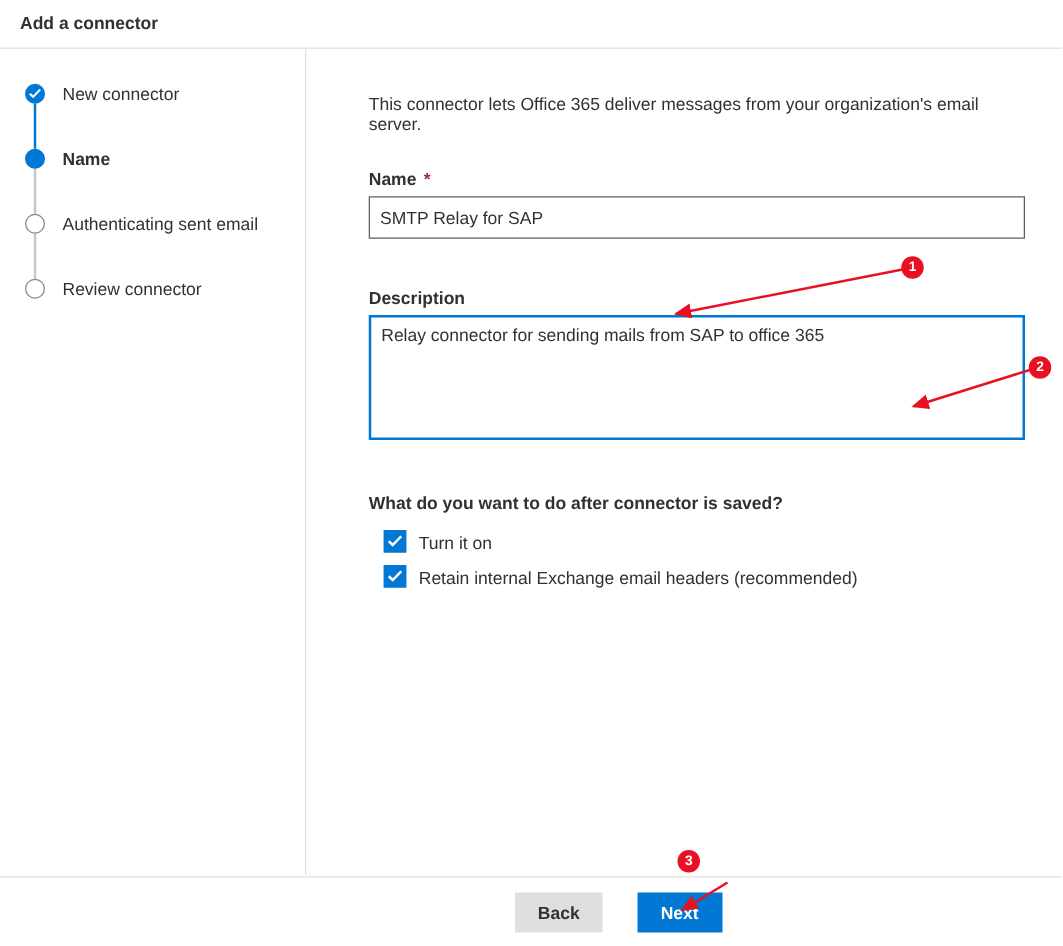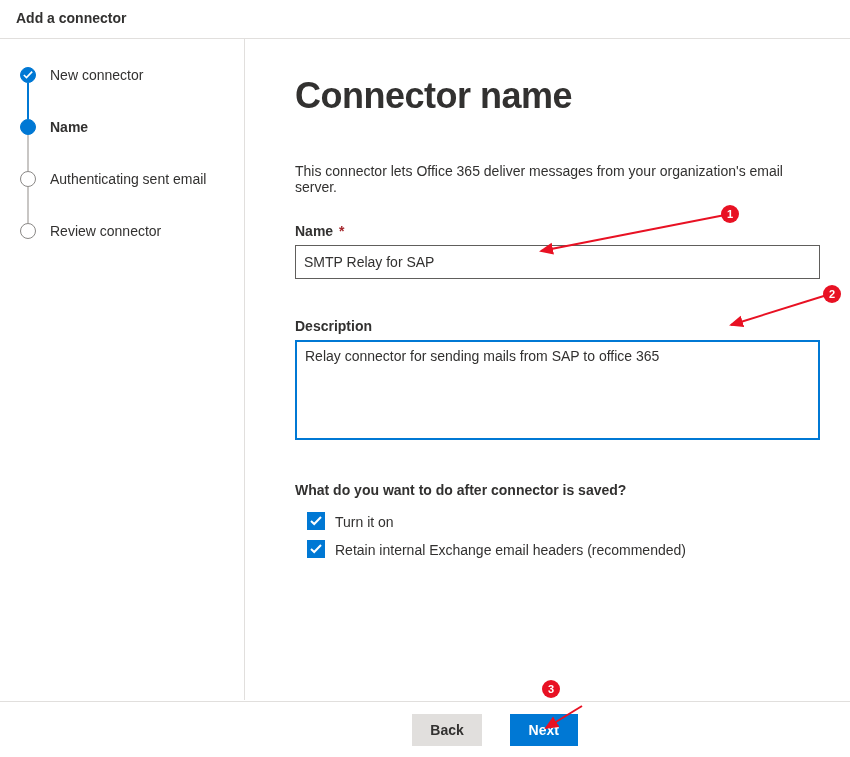--- a/index.html
+++ b/index.html
@@ -213,21 +213,20 @@
         <span class="connector-line"></span>
       </li>
       <li class="step">
         <span class="circle"></span>
         <span class="label">Review connector</span>
       </li>
     </ul>
   </nav>
 
   <main class="main">
-    <h1 class="page-title">Connector name</h1>
     <p class="intro">This connector lets Office 365 deliver messages from your organization's email server.</p>
 
     <div class="field">
       <label class="field-label">
         <span>Name</span>
         <span class="required">*</span>
       </label>
       <input type="text" class="text-input" value="SMTP Relay for SAP" style="">
     </div>
 

